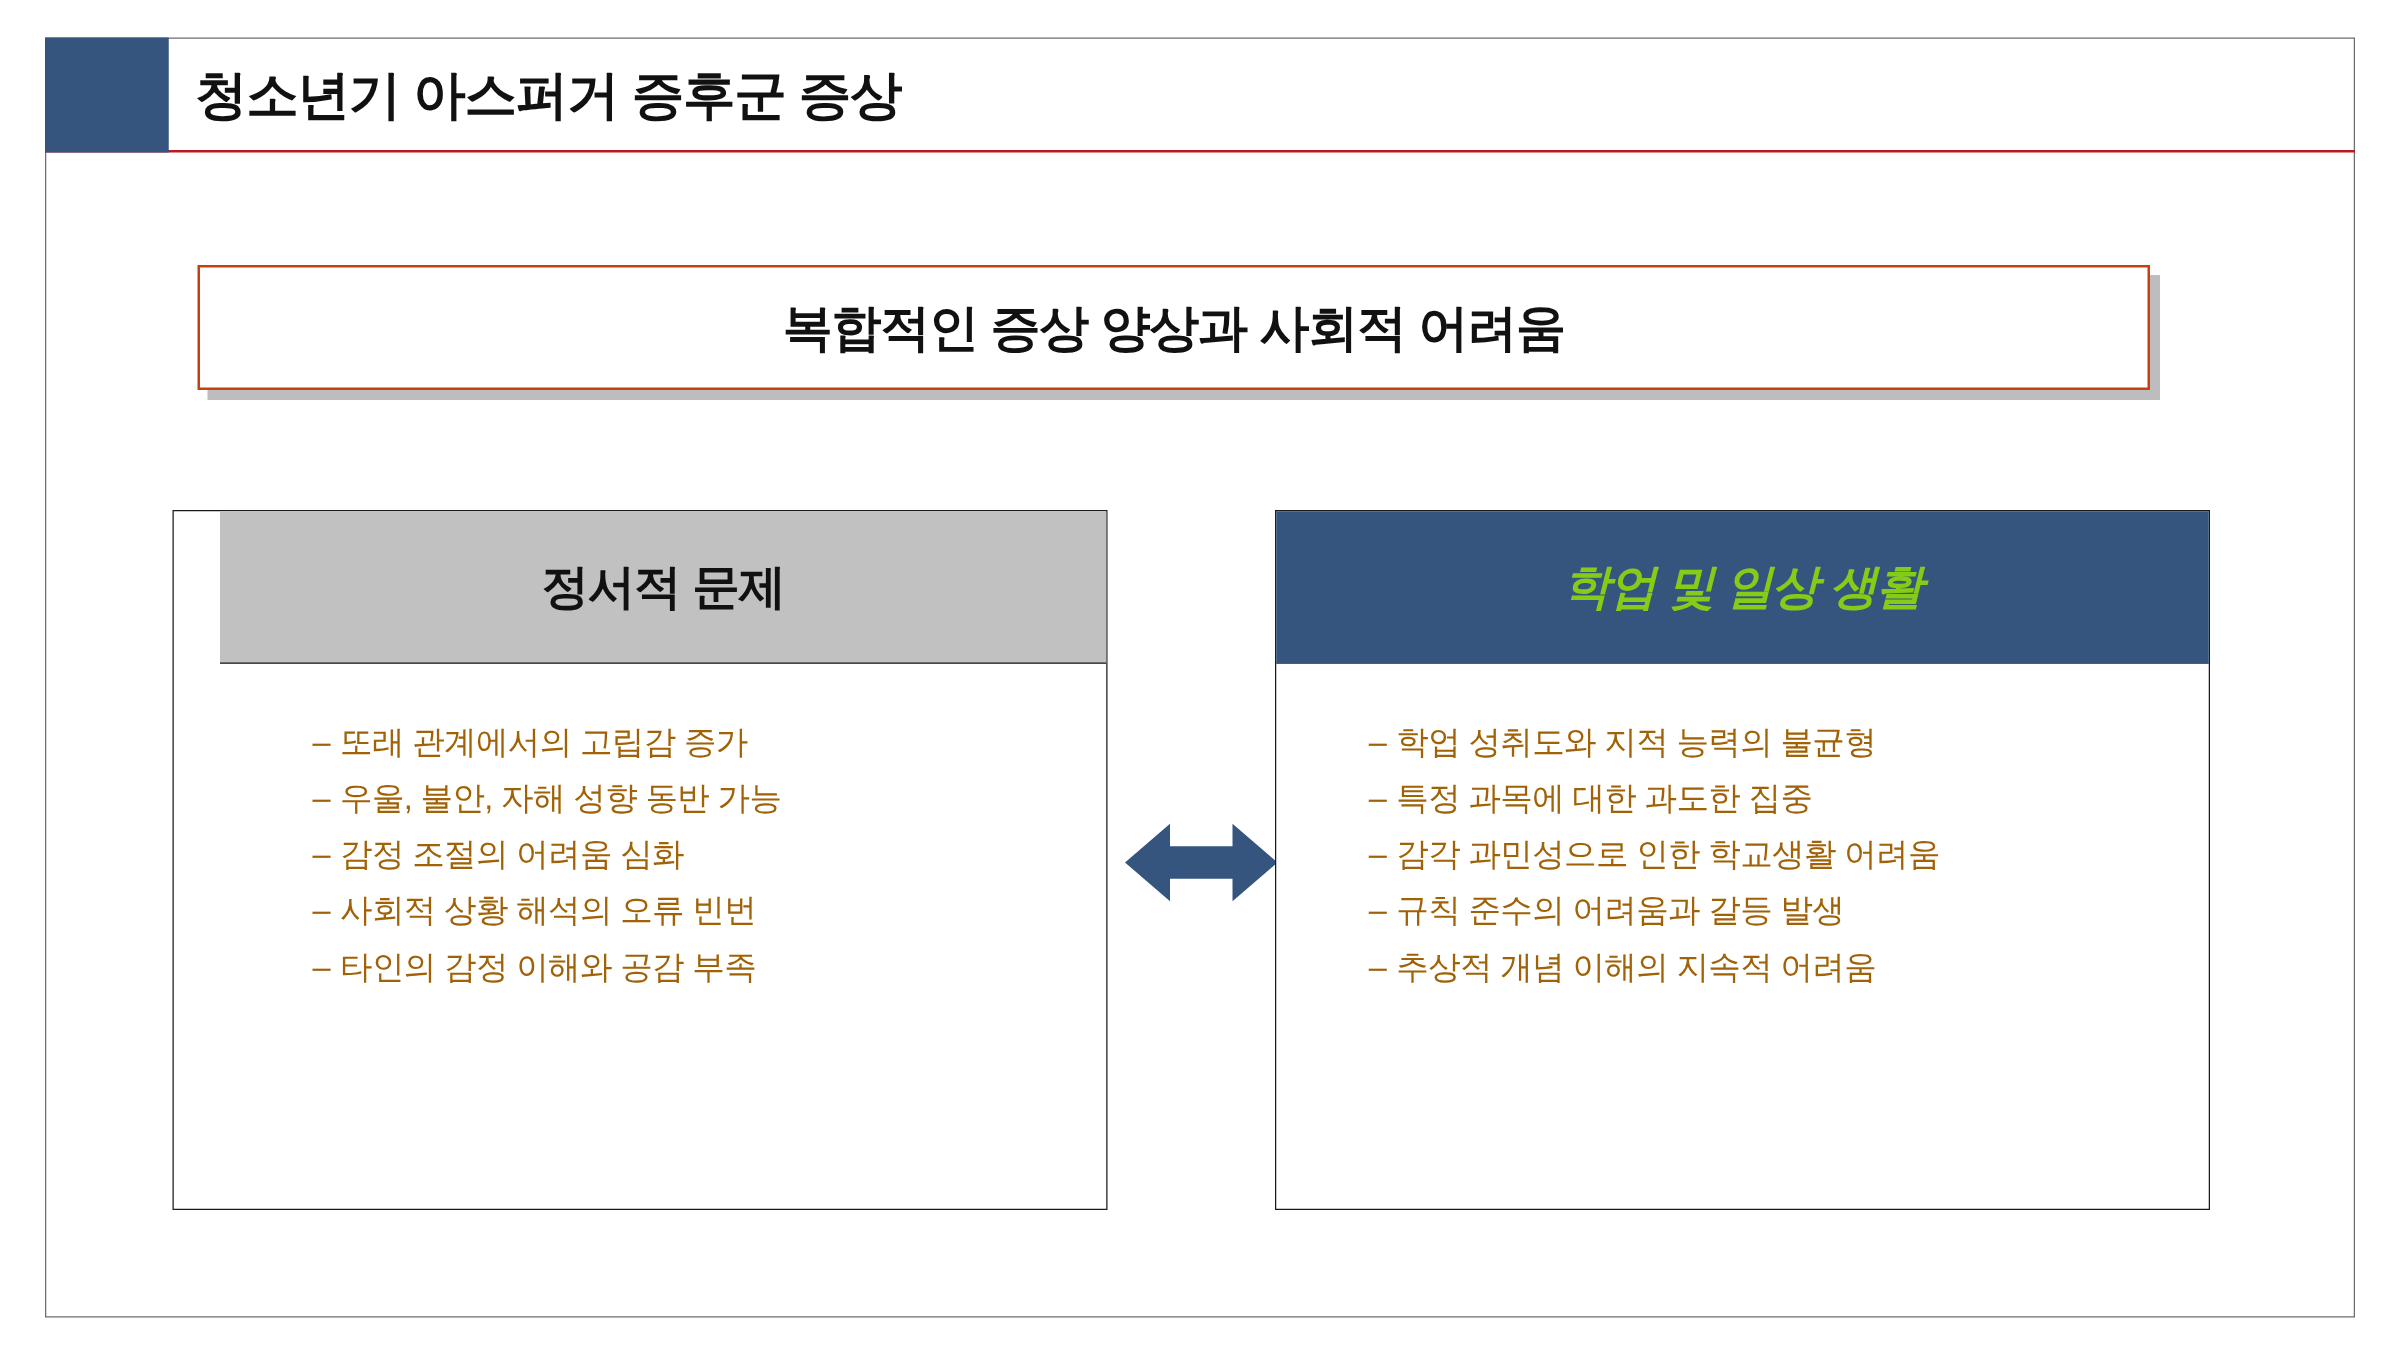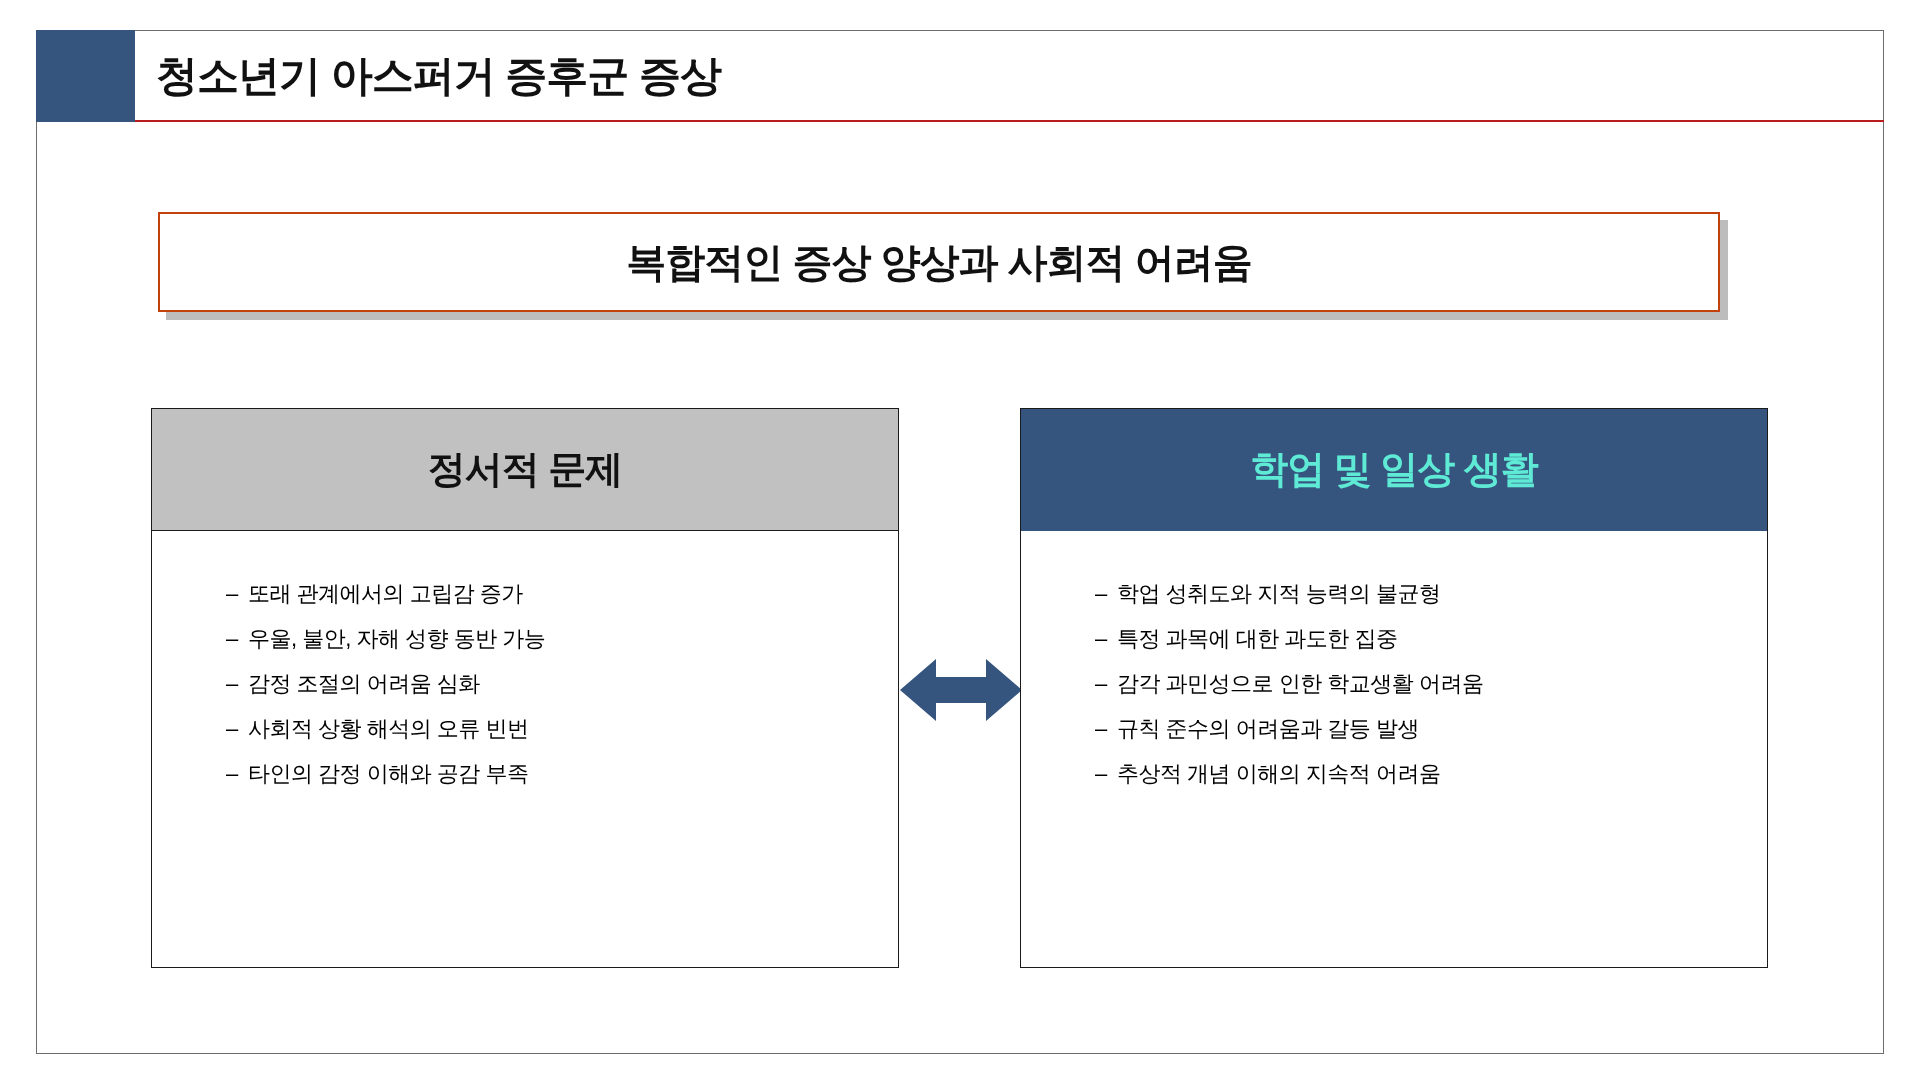--- a/index.html
+++ b/index.html
@@ -107,49 +107,49 @@
   
   .panel {
     position: absolute;
     top: 408px;
     width: 748px;
     height: 560px;
     background: #ffffff;
     border: 1px solid #1a1a1a;
     box-sizing: border-box;
   }
-  .panel-left  { left: 151px; }
+  .panel-left  { left: 138px; padding-left: 37px; }
   .panel-right { left: 1020px; }
 
   .panel-head {
     height: 122px;
     box-sizing: border-box;
     display: flex;
     align-items: center;
     justify-content: center;
     border-bottom: 1px solid #1a1a1a;
   }
   .panel-head-gray { background: #c1c1c1; }
   .panel-head-blue { background: #35557f; border-bottom-color: #35557f; }
 
   .panel-head-title {
     font-size: 38px;
     font-weight: bold;
     letter-spacing: -1px;
     white-space: nowrap;
   }
   .panel-head-gray .panel-head-title  { color: #111111; }
-  .panel-head-blue .panel-head-title  { color: #5eead4; }
+  .panel-head-blue .panel-head-title  { color: #84cc16; font-style: italic; }
 
   .panel-body {
     padding: 40px 0 0 74px;
   }
   .bullet-item {
-    font-size: 22px;
-    color: #000000;
+    font-size: 26px;
+    color: #a16207;
     letter-spacing: -0.5px;
     line-height: 45px;
     white-space: nowrap;
   }
   .bullet-dash {
     display: inline-block;
     width: 22px;
   }
 
   

